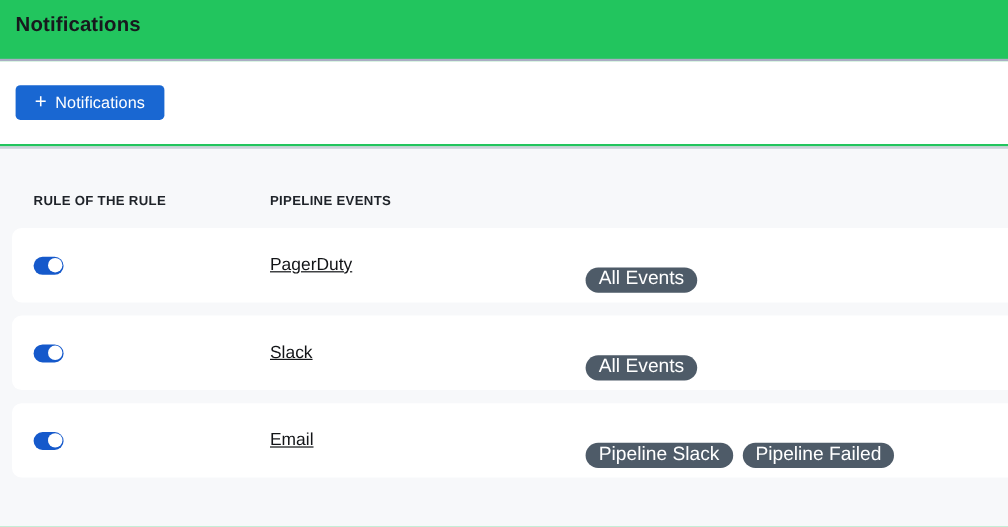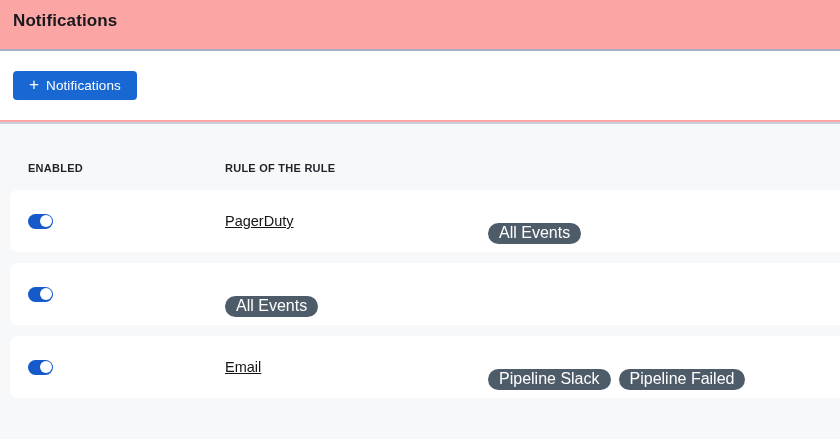--- a/index.html
+++ b/index.html
@@ -9,21 +9,21 @@
     --table-bg:#f7f8fa;
     --divider:#abaec4;
     --table-border:#ccd0da;
     --title-color:#17191d;
     --header-label:#1f2329;
     --name-color:#121417;
   }
   *{box-sizing:border-box;margin:0;padding:0;}
   html,body{width:840px;height:439px;overflow:hidden;background:#ffffff;
     font-family:"Liberation Sans","DejaVu Sans",sans-serif;}
-  .page{width:840px;height:439px;position:relative;background:#fca5a5;}
+  .page{width:840px;height:439px;position:relative;background:#22c55e;}
 
   
   .page-header{height:51px;border-bottom:2px solid var(--divider);
     display:flex;align-items:center;padding:0 16px 8px 13px;}
   .page-title{font-size:17px;font-weight:bold;color:var(--title-color);letter-spacing:.1px;}
 
   
   .toolbar{height:69px;display:flex;align-items:center;padding-left:13px;background:#fff;}
   .add-btn{display:inline-flex;align-items:center;gap:7px;height:29px;padding:0 16px;
     background:var(--accent);color:#fff;border:none;border-radius:4px;cursor:pointer;
@@ -65,42 +65,43 @@
 
   <div class="toolbar">
     <button class="add-btn">
       <span class="plus">+</span>
       <span>Notifications</span>
     </button>
   </div>
 
   <div class="table">
     <div class="grid thead">
-      <div class="th">ENABLED</div>
       <div class="th">RULE OF THE RULE</div>
+      <div class="th">PIPELINE EVENTS</div>
     </div>
     <div class="tbody">
   <div class="grid row">
     <div class="cell">
       <div class="toggle on">
         <div class="knob"></div>
       </div>
     </div>
     <div class="cell cell-name">PagerDuty</div>
     <div class="cell cell-events">
             <span class="badge">All Events</span>
           </div>
   </div>
 
   <div class="grid row">
     <div class="cell">
       <div class="toggle on">
         <div class="knob"></div>
       </div>
     </div>
+    <div class="cell cell-name">Slack</div>
     <div class="cell cell-events">
             <span class="badge">All Events</span>
           </div>
   </div>
 
   <div class="grid row">
     <div class="cell">
       <div class="toggle on">
         <div class="knob"></div>
       </div>

